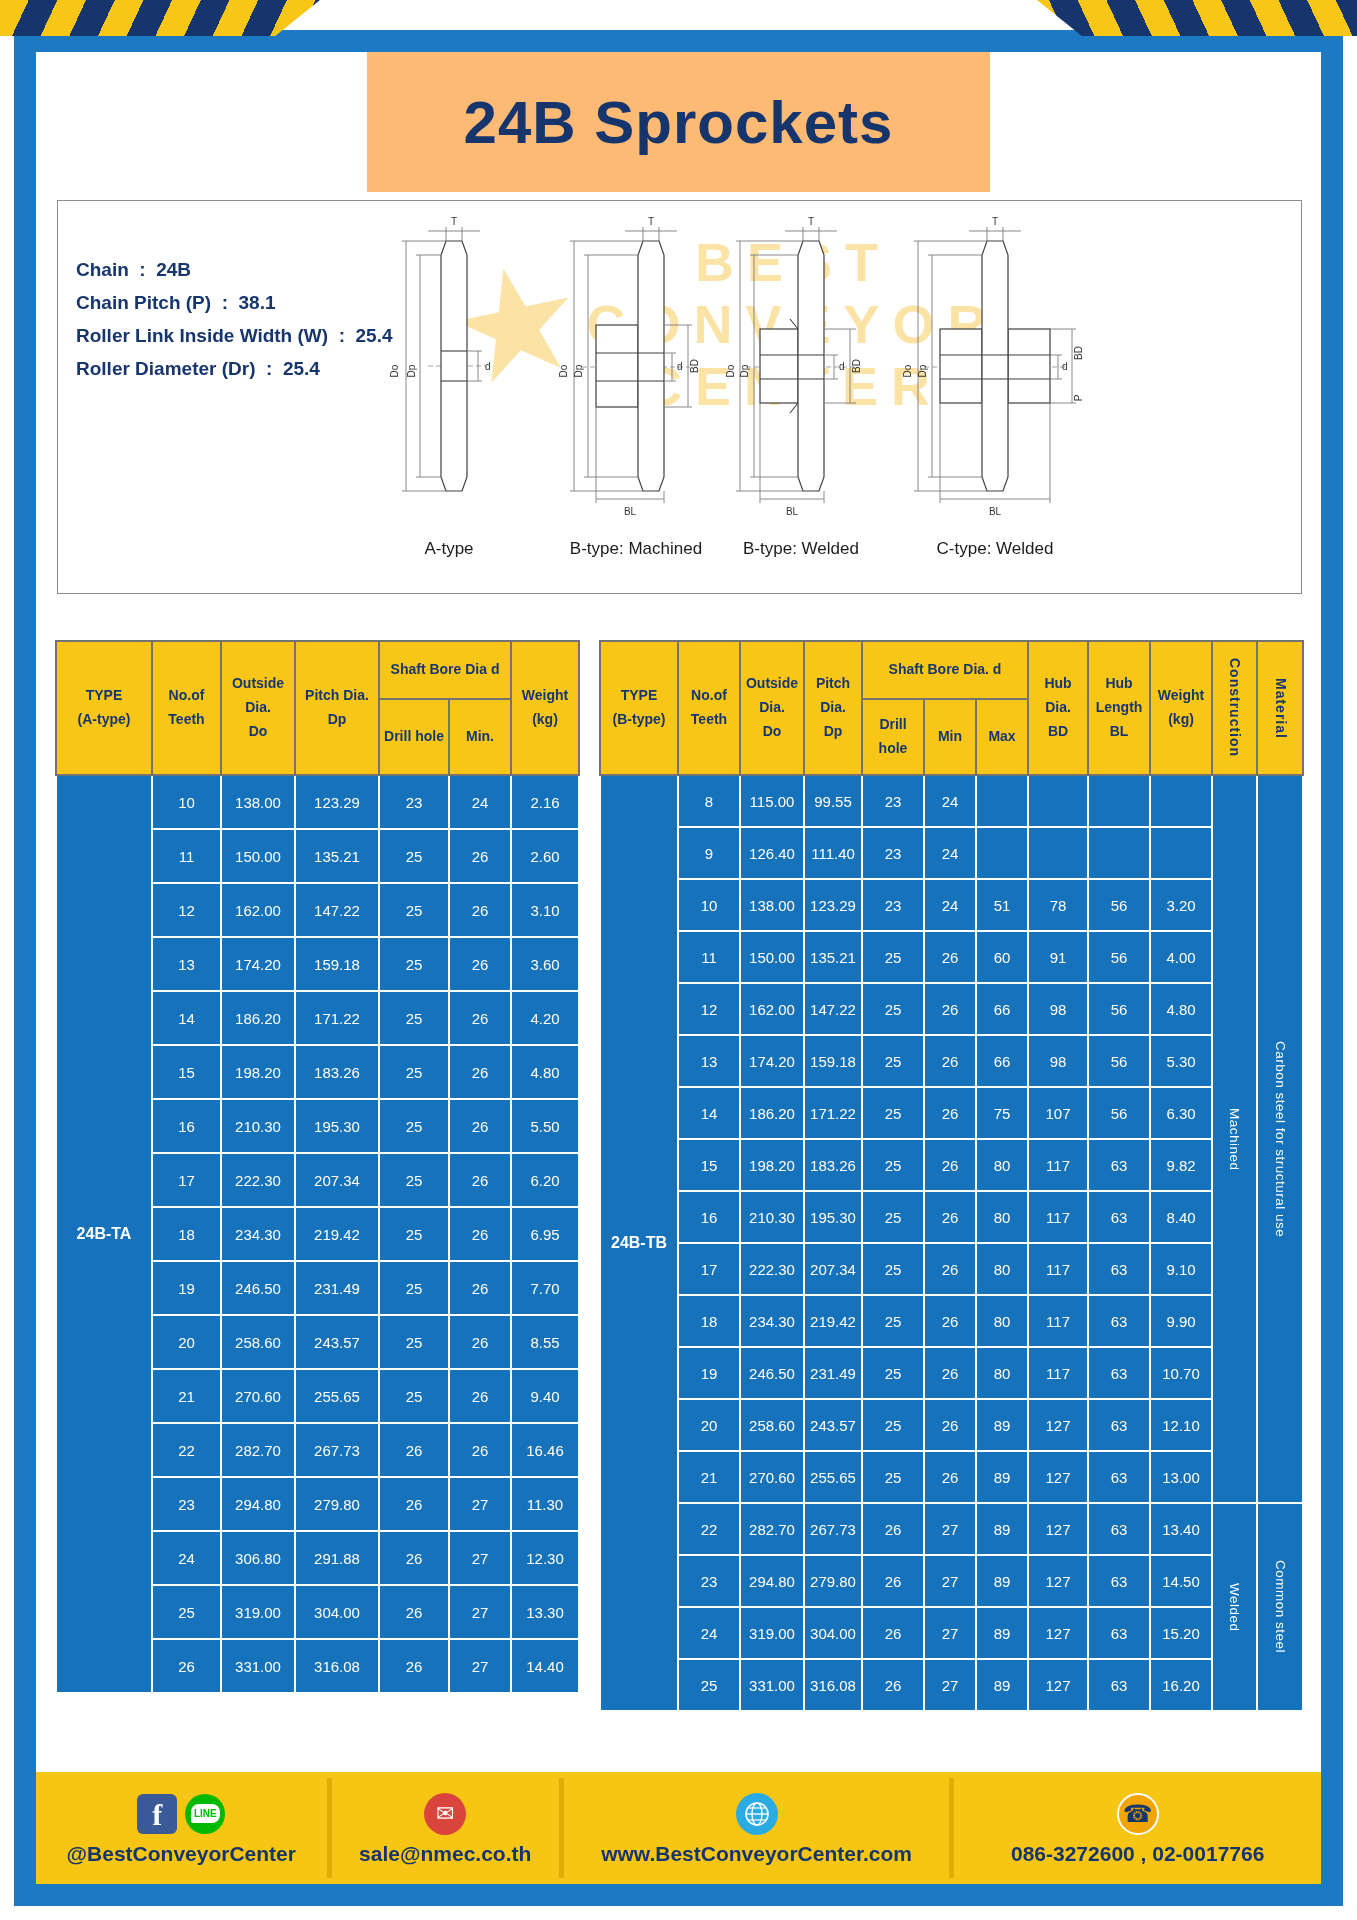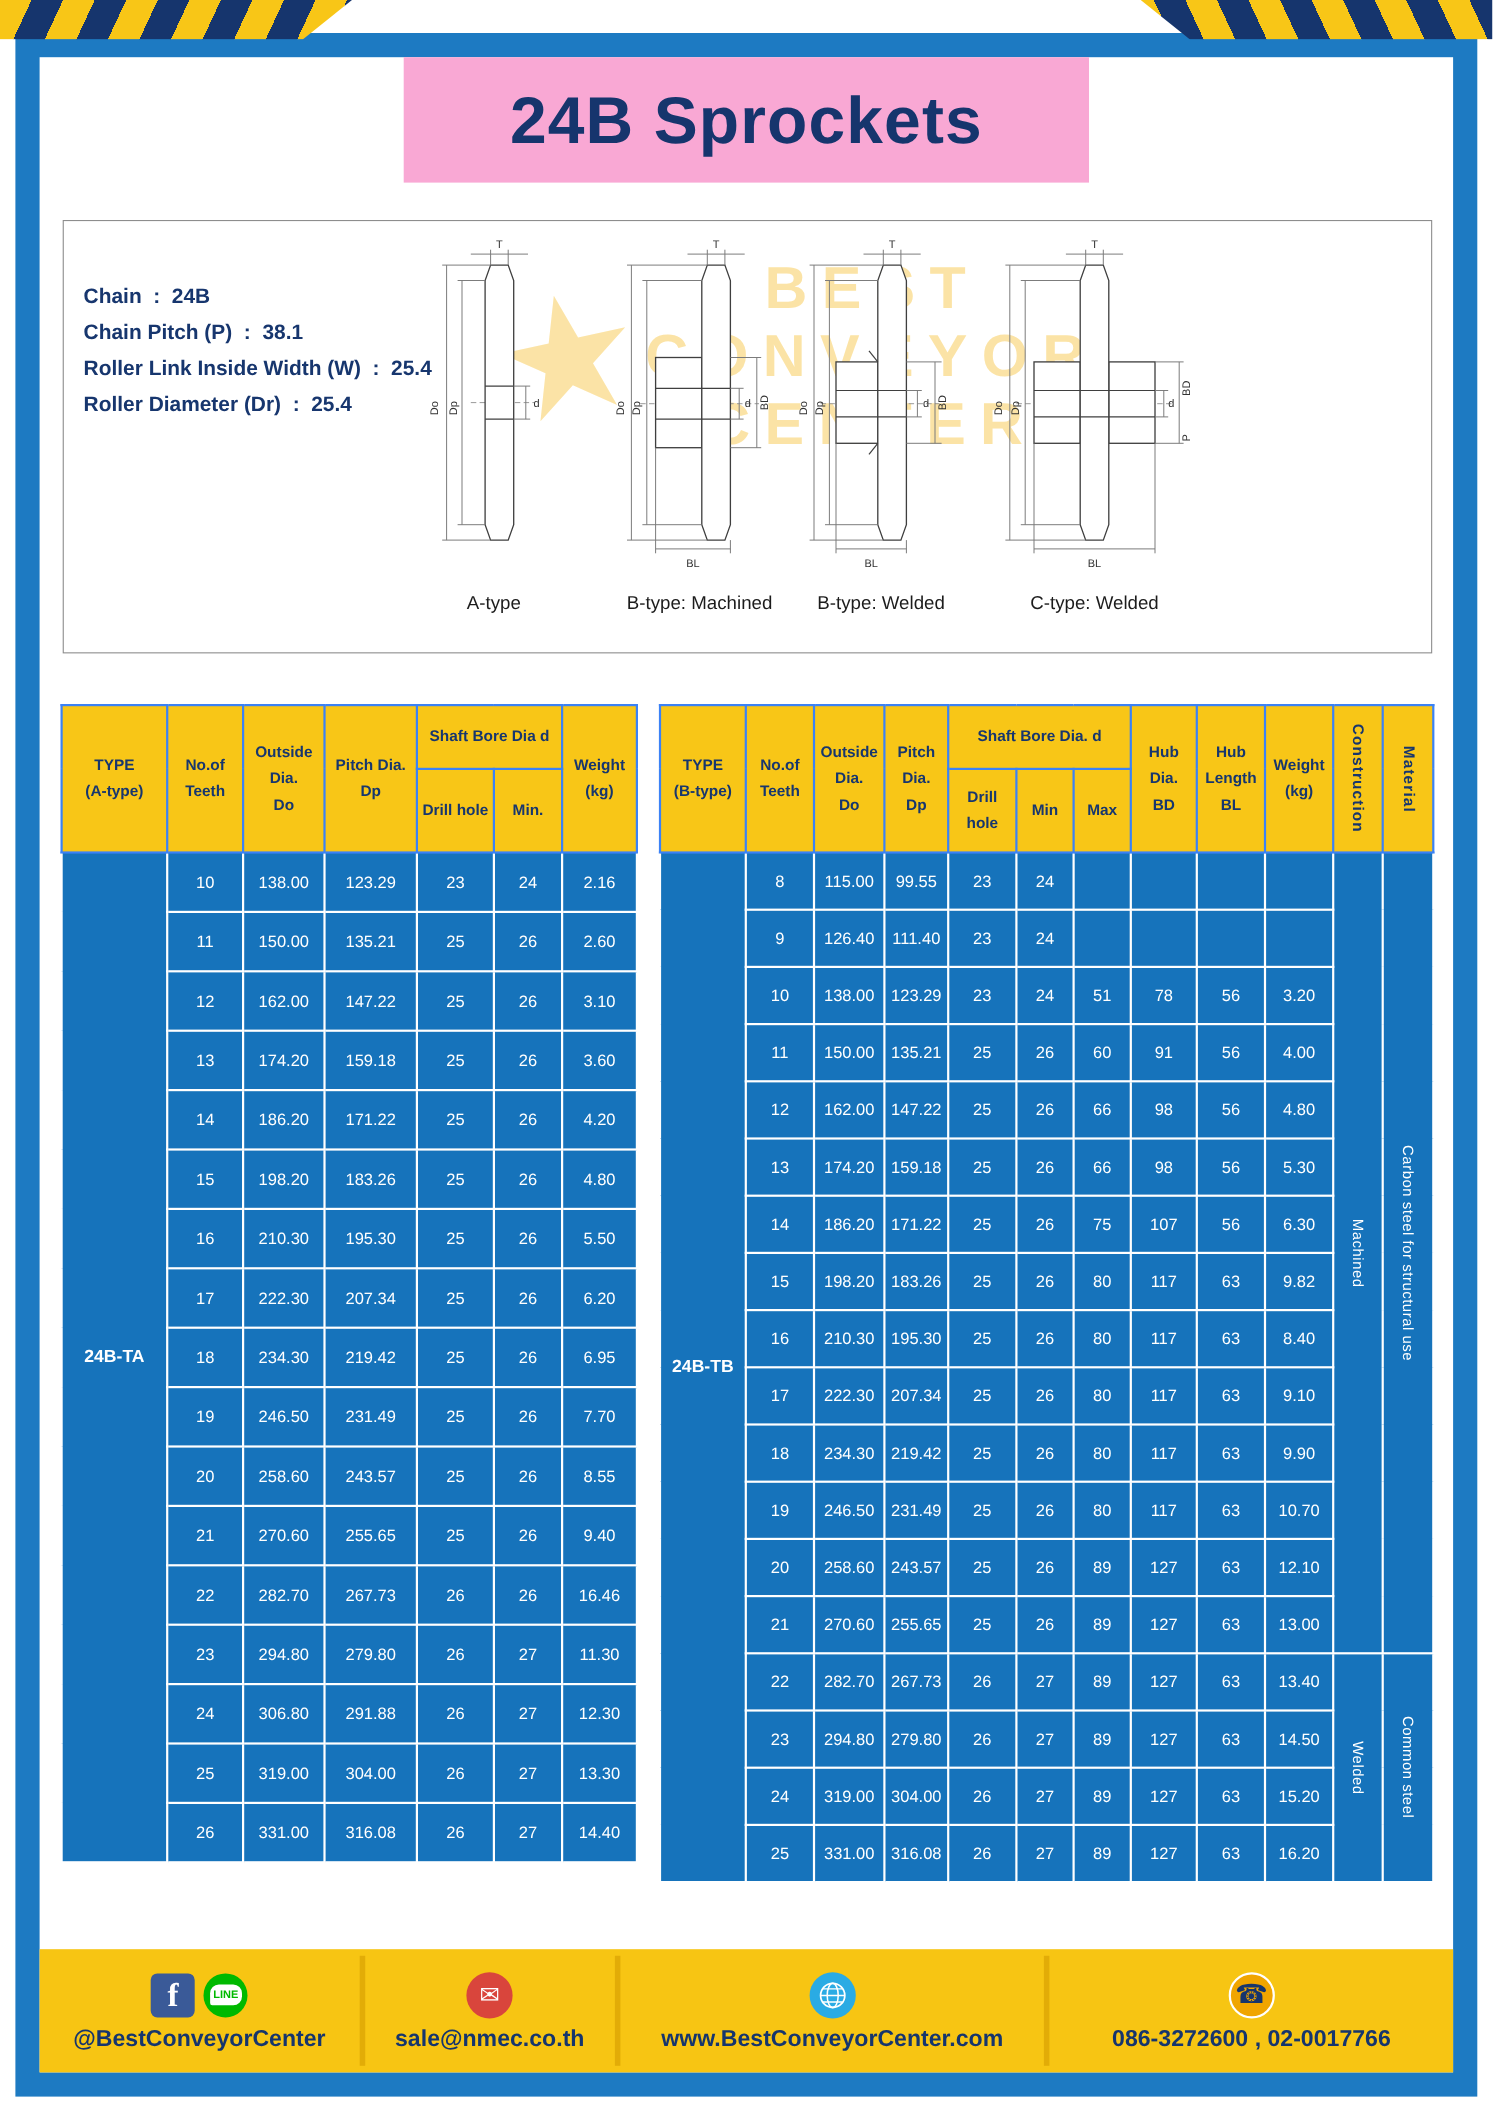--- a/index.html
+++ b/index.html
@@ -10,21 +10,21 @@
   
   .frame{position:absolute;left:14px;top:30px;right:14px;bottom:14px;border:22px solid #1d7ac2;z-index:0;}
   .hazard{position:absolute;top:0;height:36px;z-index:6;}
   .hazard-left{left:0;width:320px;
     background:repeating-linear-gradient(115deg,#f8c617 0 26px,#16356d 26px 52px);
     clip-path:polygon(0 0,100% 0,86% 100%,0 100%);}
   .hazard-right{right:0;width:320px;
     background:repeating-linear-gradient(65deg,#f8c617 0 26px,#16356d 26px 52px);
     clip-path:polygon(0 0,100% 0,100% 100%,14% 100%);}
   
-  .title-banner{position:absolute;left:367px;top:52px;width:623px;height:114px;background:#f9a8d4;
+  .title-banner{position:absolute;left:367px;top:52px;width:623px;height:140px;background:#fdba74;
     display:flex;align-items:center;justify-content:center;z-index:4;}
   .title-banner span{font-size:60px;font-weight:800;color:#16356d;letter-spacing:1px;}
   
   .diagram-panel{position:absolute;left:57px;top:200px;width:1243px;height:392px;background:#fff;
     border:1px solid #8d8d8d;z-index:2;}
   .specs{position:absolute;left:18px;top:52px;z-index:3;}
   .spec-line{font-size:19px;font-weight:700;color:#17366e;line-height:33px;white-space:pre;}
   .watermark{position:absolute;left:390px;top:30px;display:flex;align-items:center;opacity:.38;z-index:1;color:#f6b817;pointer-events:none;}
   .wm-star{font-size:150px;line-height:150px;margin-right:4px;transform:rotate(-12deg);}
   .wm-lines{font-size:54px;font-weight:800;letter-spacing:13px;line-height:62px;text-align:center;}
@@ -34,21 +34,21 @@
   .part{fill:#fff;stroke:#3f3f3f;stroke-width:1.2;}
   .pl{stroke:#3f3f3f;stroke-width:1.1;}
   .dim{stroke:#7a7a7a;stroke-width:0.9;fill:none;}
   .dash{stroke:#999;stroke-width:0.9;stroke-dasharray:5 3;}
   svg text{font-family:"Liberation Sans",sans-serif;font-size:10px;fill:#333;}
   
   .spec-table{position:absolute;z-index:2;}
   #tableA{left:55px;top:640px;width:523px;}
   #tableB{left:599px;top:640px;width:703px;}
   table{border-collapse:collapse;table-layout:fixed;width:100%;}
-  th{background:#f8c617;color:#17366e;border:2px solid #3b82f6;font-weight:700;font-size:14px;
+  th{background:#f8c617;color:#17366e;border:2px solid #737373;font-weight:700;font-size:14px;
      white-space:pre-line;line-height:1.7;text-align:center;padding:1px;}
   td{background:#1673bb;color:#fff;border:2px solid #fff;font-size:15px;text-align:center;
      vertical-align:middle;padding:0 2px;}
   thead tr:nth-child(1){height:58px;}
   thead tr:nth-child(2){height:76px;}
   #tableA tbody tr{height:54px;}
   #tableB tbody tr{height:52px;}
   td.type-col{font-weight:700;font-size:16px;}
   td.vert-col{writing-mode:vertical-rl;font-size:13.5px;letter-spacing:.5px;padding:8px 0;}
   th.vert-th{writing-mode:vertical-rl;letter-spacing:1px;padding:8px 2px;}

